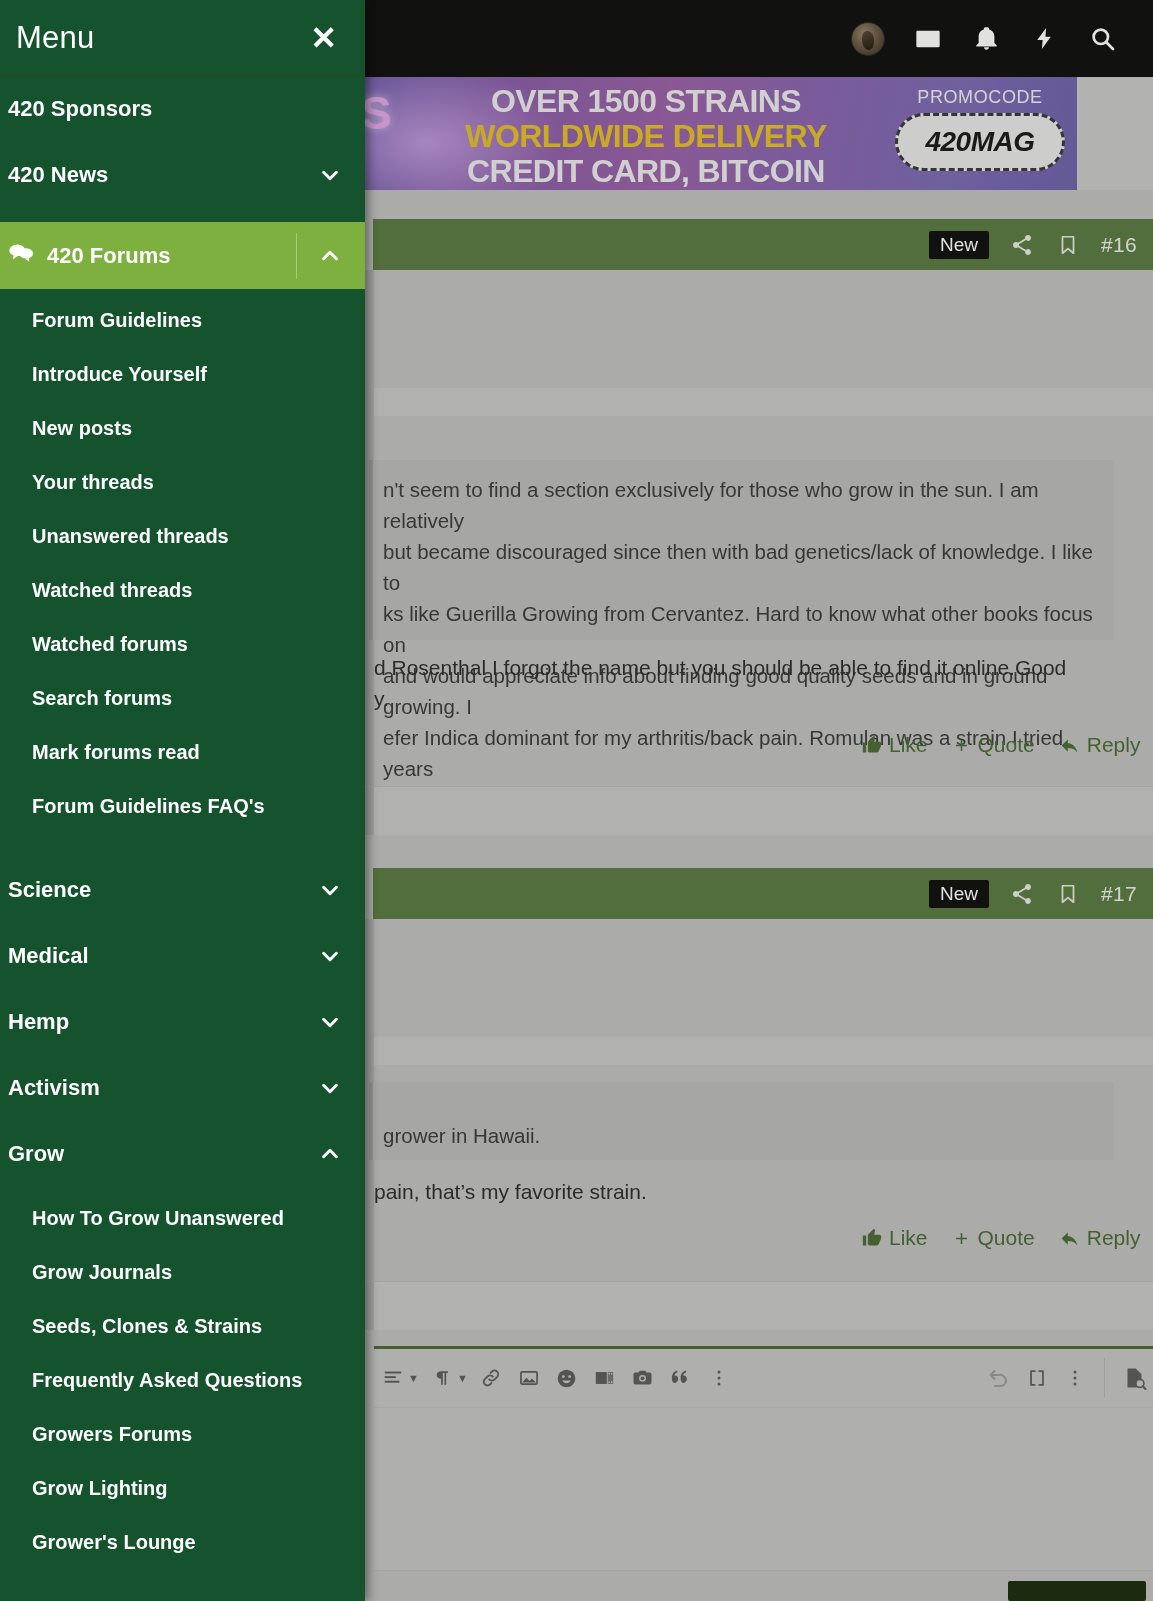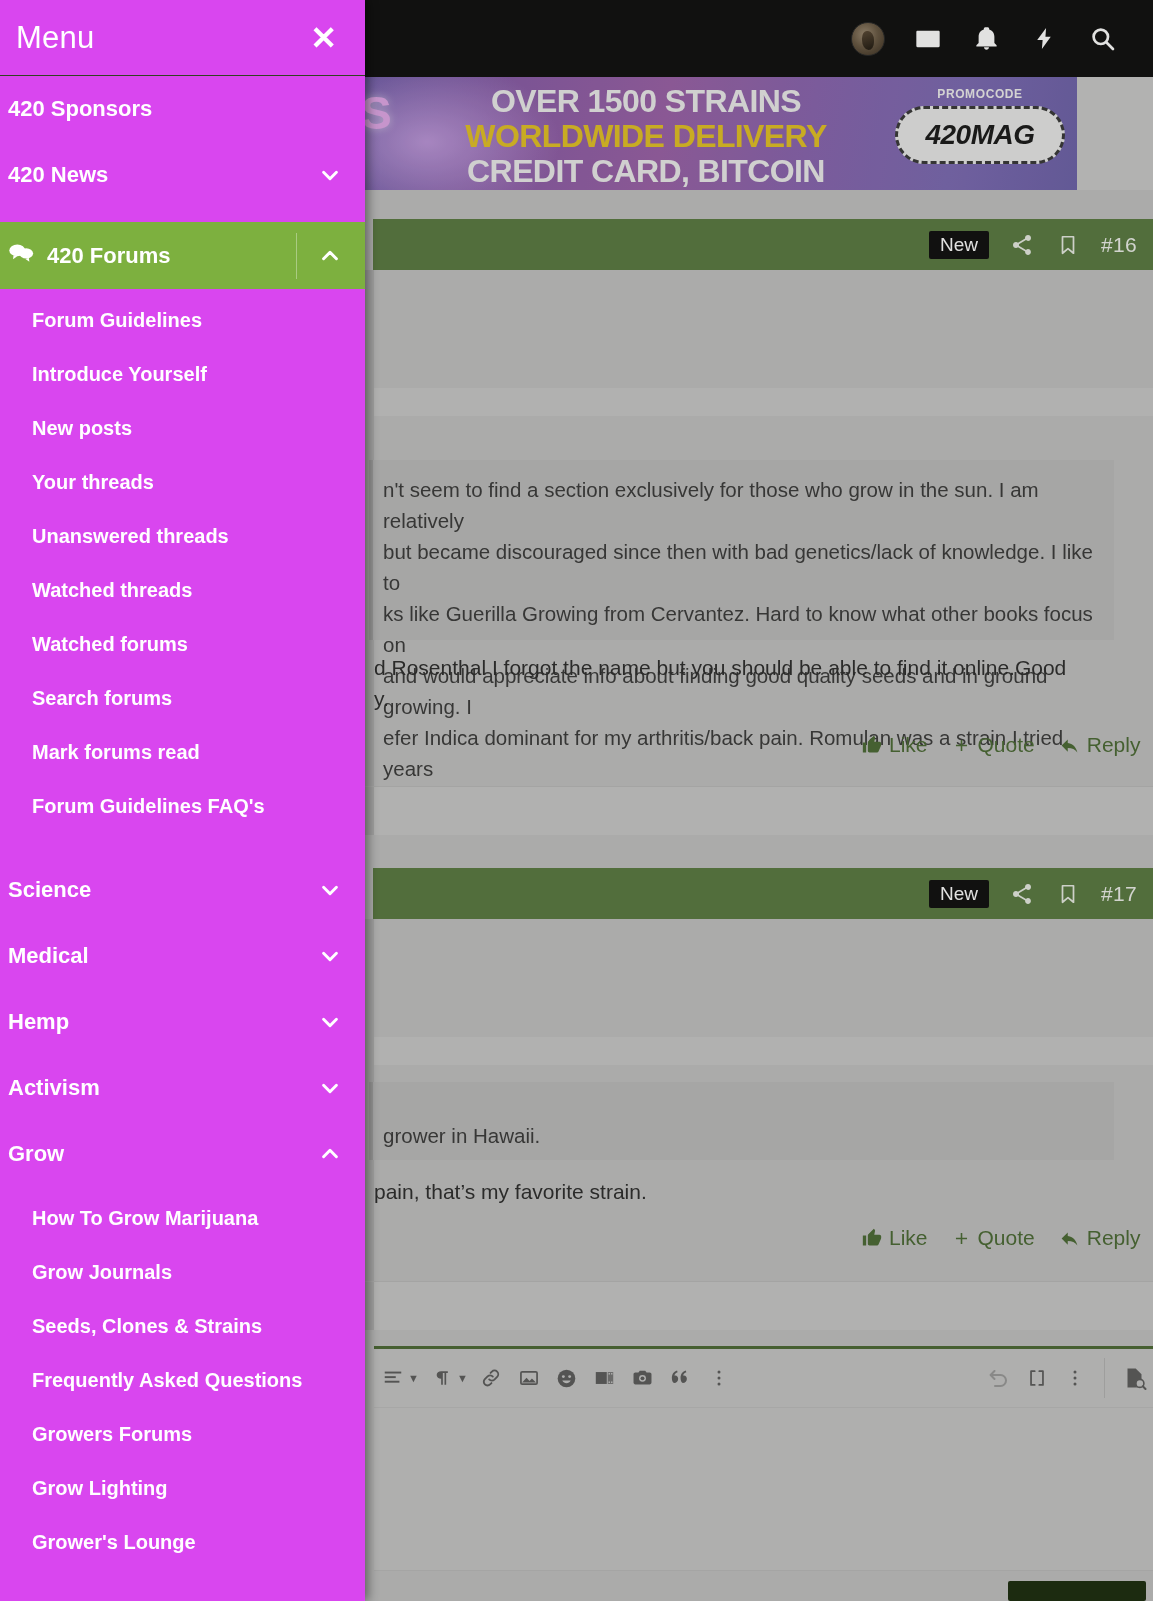--- a/index.html
+++ b/index.html
@@ -56,21 +56,21 @@
   .ban-lines{
     position:absolute; left:56px; top:7px; width:450px; text-align:center;
     font-weight:bold; font-size:32px; line-height:35px; letter-spacing:-.6px;
   }
   .ban-l1{ color:#ececec; }
   .ban-l2{ color:#e3c227; }
   .ban-l3{ color:#ececec; }
   .promo-wrap{
     position:absolute; left:530px; top:10px; width:170px; text-align:center;
   }
-  .promo-lbl{ color:#efefef; font-size:12px; letter-spacing:.6px; font-weight:bold;}
+  .promo-lbl{ color:#efefef; font-size:18px; letter-spacing:.6px; font-weight:normal;}
   .promo-pill{
     margin-top:5px; height:58px; border-radius:34px;
     background:#e9e9e9; border:3px dashed #3a3a3a;
     display:flex; align-items:center; justify-content:center;
     font-style:italic; font-weight:bold; font-size:28px; color:#1b1b1b;
     letter-spacing:-.5px;
   }
   .banner-gap{
     position:absolute; left:1077px; top:77px; width:76px; height:113px;
     background:#c9c9c9;
@@ -150,21 +150,21 @@
   
   #scrim{
     position:absolute; left:365px; top:0; width:788px; height:1601px;
     background:rgba(20,25,15,0.13);
     pointer-events:none;
   }
 
   
   #drawer{
     position:absolute; left:0; top:0; width:365px; height:1601px;
-    background:#d946ef;
+    background:#14532d;
     box-shadow:3px 0 10px rgba(0,0,0,.45);
     overflow:hidden;
   }
   .drawer-head{
     height:75px; display:flex; align-items:center; justify-content:space-between;
     padding:0 28px 0 16px; color:#ffffff;
   }
   .drawer-title{ font-size:31px; font-weight:normal; letter-spacing:.2px; }
   .drawer-close{ font-size:32px; font-weight:bold; line-height:1; }
 
@@ -585,21 +585,21 @@
       </span>
     <span class="chev">
       <svg width="22" height="22" viewBox="0 0 24 24" fill="none" stroke="currentColor" stroke-width="3.2" stroke-linecap="round" stroke-linejoin="round">
           <polyline points="5,15 12,8 19,15"></polyline>
         </svg>
     </span>
   </div>
 
   <div class="sub-group">
     <div class="d-sub">
-        <span>How To Grow Marijuana</span>
+        <span>How To Grow Unanswered</span>
       </div>
     <div class="d-sub">
         <span>Grow Journals</span>
       </div>
     <div class="d-sub">
         <span>Seeds, Clones &amp; Strains</span>
       </div>
     <div class="d-sub">
         <span>Frequently Asked Questions</span>
       </div>

